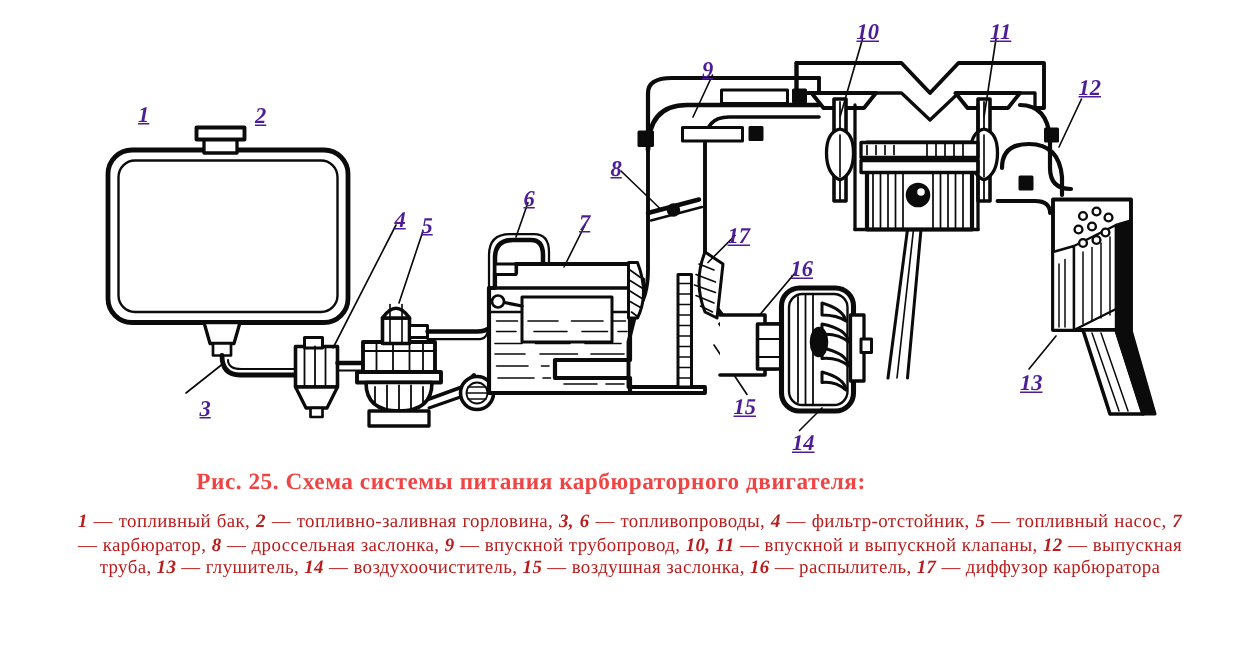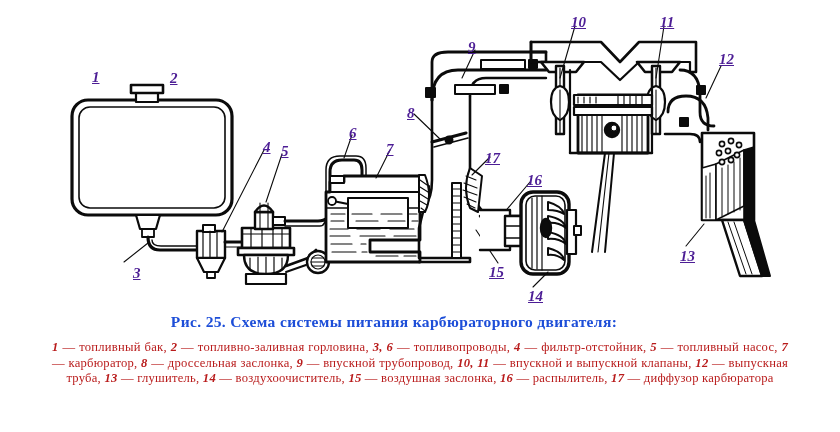--- a/index.html
+++ b/index.html
@@ -34,22 +34,21 @@
   #caption-block{
     position:absolute;left:0;top:305px;width:840px;height:127px;
   }
   #caption-title{
     position:absolute;left:0;top:8px;width:708px;
     text-align:center;
     font-family:"Liberation Serif","DejaVu Serif",serif;
     font-size:15.5px;
     font-weight:700;
     letter-spacing:.35px;
-    color:#1d4ed8;
-    margin-left:40px;
+    color:#ef4444;
   }
   #caption-legend{
     position:absolute;left:52px;top:35px;width:736px;
     text-align:justify;
     text-align-last:center;
     font-family:"Liberation Serif","DejaVu Serif",serif;
     font-size:12.6px;
     line-height:15.6px;
     letter-spacing:.25px;
     color:#b91c1c;

